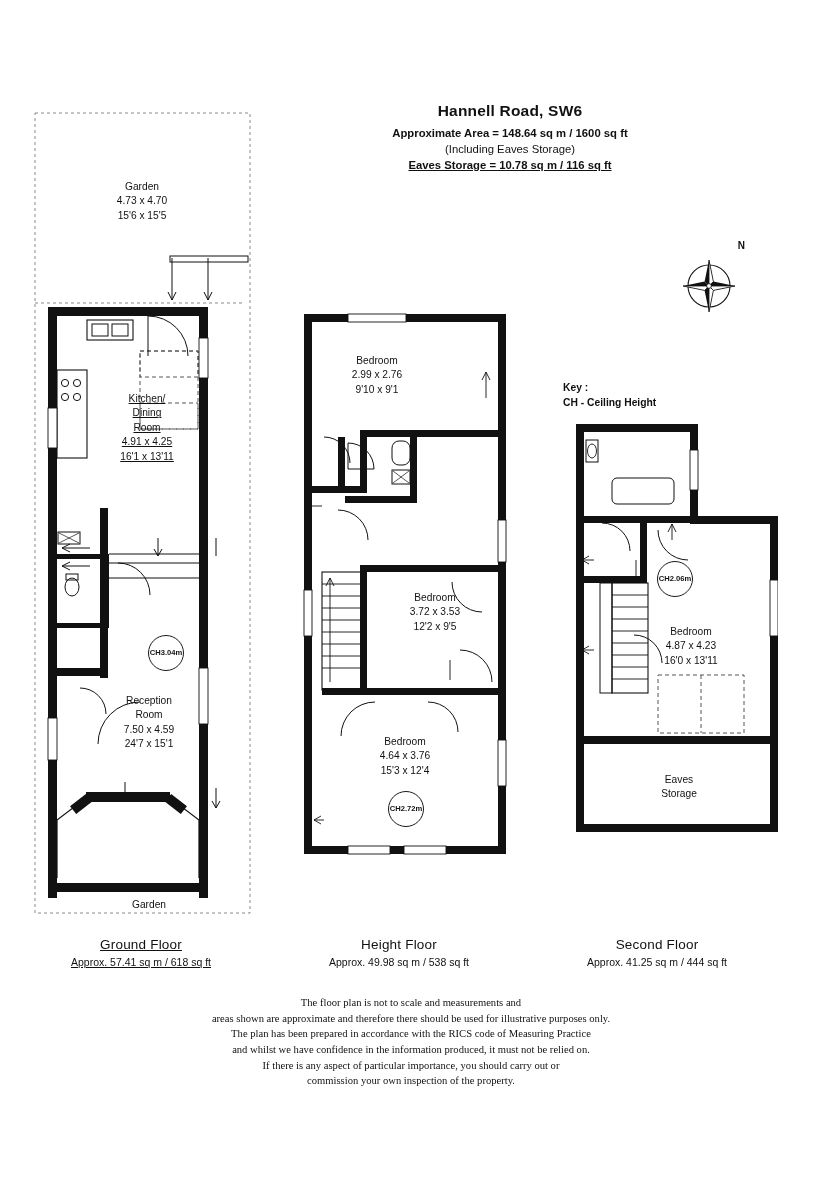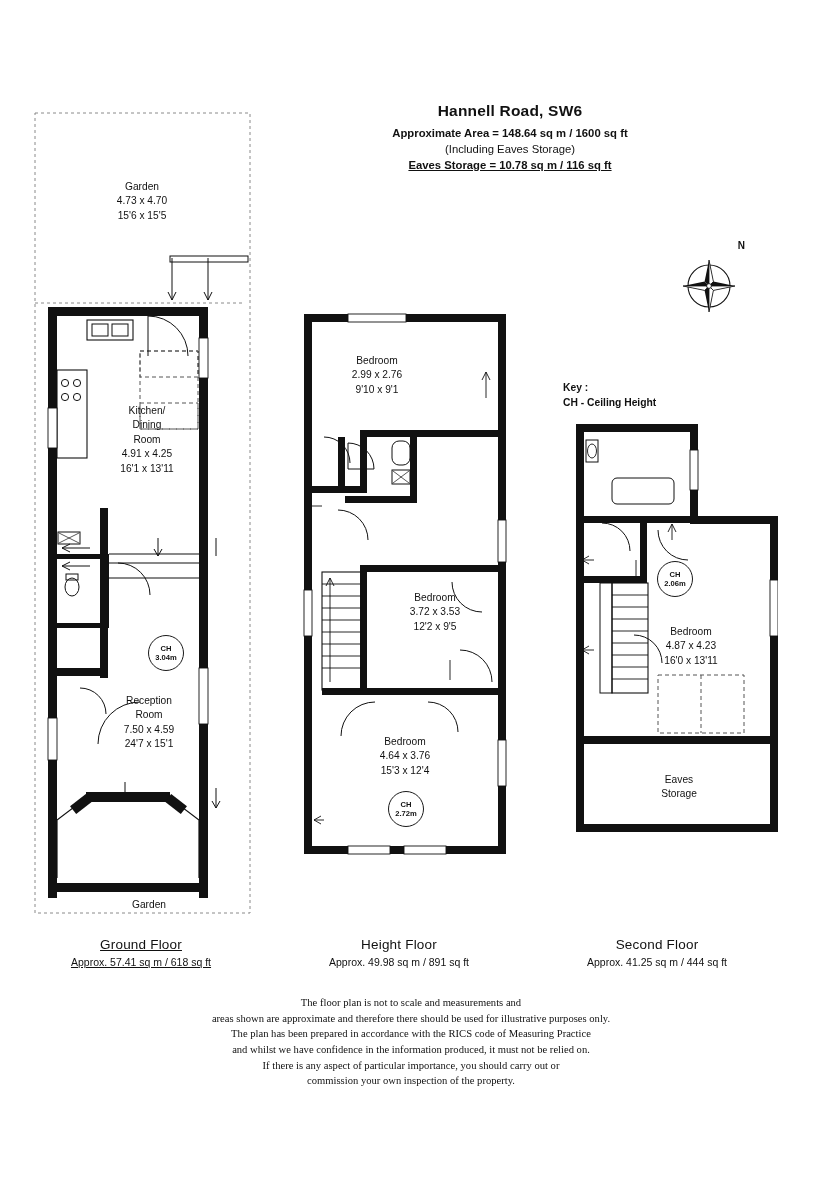--- a/index.html
+++ b/index.html
@@ -99,21 +99,21 @@
     white-space: pre-line;
   }
 
   .ch-badge {
     position: absolute;
     width: 34px; height: 34px;
     border: 1.2px solid #1a1a1a;
     border-radius: 50%;
     background: #fff;
     display: flex;
-    flex-direction: column;
+    flex-direction: row;
     align-items: center;
     justify-content: center;
     font-size: 7.6px;
     font-weight: bold;
     line-height: 1.25;
   }
 
   svg { display: block; }
 </style>
 </head>
@@ -225,21 +225,21 @@
       <path d="M60,440 l-28,0 M32,440 l8,-4 M32,440 l8,4" stroke="#111" stroke-width="1" fill="none"></path>
       <path d="M60,458 l-28,0 M32,458 l8,-4 M32,458 l8,4" stroke="#111" stroke-width="1" fill="none"></path>
       <path d="M128,430 l0,18 M128,448 l-4,-7 M128,448 l4,-7" stroke="#111" stroke-width="1" fill="none"></path>
       <path d="M186,430 l0,18" stroke="#111" stroke-width="1" fill="none"></path>
       <path d="M95,684 l0,-10" stroke="#111" stroke-width="1" fill="none"></path>
       <path d="M186,680 l0,20 M186,700 l-4,-7 M186,700 l4,-7" stroke="#111" stroke-width="1" fill="none"></path>
     </svg>
 
     <div class="lbl" style="left:62px; top:72px; width:100px;"><span>Garden</span><br><span>4.73 x 4.70</span><br><span>15'6 x 15'5</span></div>
 
-    <div class="lbl" style="left:67px; top:296px; width:100px;"><span style="white-space:pre-line">Kitchen/
+    <div class="lbl" style="left:67px; top:284px; width:100px;text-decoration:underline;"><span style="white-space:pre-line">Kitchen/
 Dining
 Room</span><br><span>4.91 x 4.25</span><br><span>16'1 x 13'11</span></div>
 
     <div class="lbl" style="left:69px; top:586px; width:100px;"><span style="white-space:pre-line">Reception
 Room</span><br><span>7.50 x 4.59</span><br><span>24'7 x 15'1</span></div>
 
     <div class="lbl" style="left:69px; top:790px; width:100px;"><span>Garden</span></div>
 
     <div class="ch-badge" style="left:118px; top:527px;">
       <span>CH</span>
@@ -376,21 +376,21 @@
       <span>2.06m</span>
     </div>
   </div>
 
   <div class="floor-caption" id="cap-ground">
     <div class="fc-title">Ground Floor</div>
     <div class="fc-sub">Approx. 57.41 sq m / 618 sq ft</div>
   </div>
   <div class="floor-caption" id="cap-first">
     <div class="fc-title">Height Floor</div>
-    <div class="fc-sub">Approx. 49.98 sq m / 891 sq ft</div>
+    <div class="fc-sub">Approx. 49.98 sq m / 538 sq ft</div>
   </div>
   <div class="floor-caption" id="cap-second">
     <div class="fc-title">Second Floor</div>
     <div class="fc-sub">Approx. 41.25 sq m / 444 sq ft</div>
   </div>
 
   <div class="disclaimer" style="white-space:pre-line">The floor plan is not to scale and measurements and
 areas shown are approximate and therefore there should be used for illustrative purposes only.
 The plan has been prepared in accordance with the RICS code of Measuring Practice
 and whilst we have confidence in the information produced, it must not be relied on.

